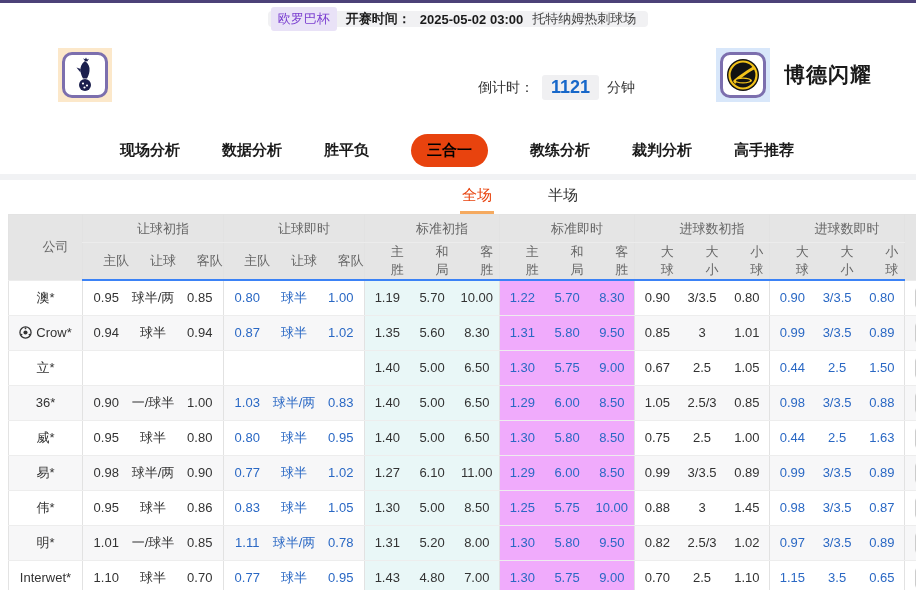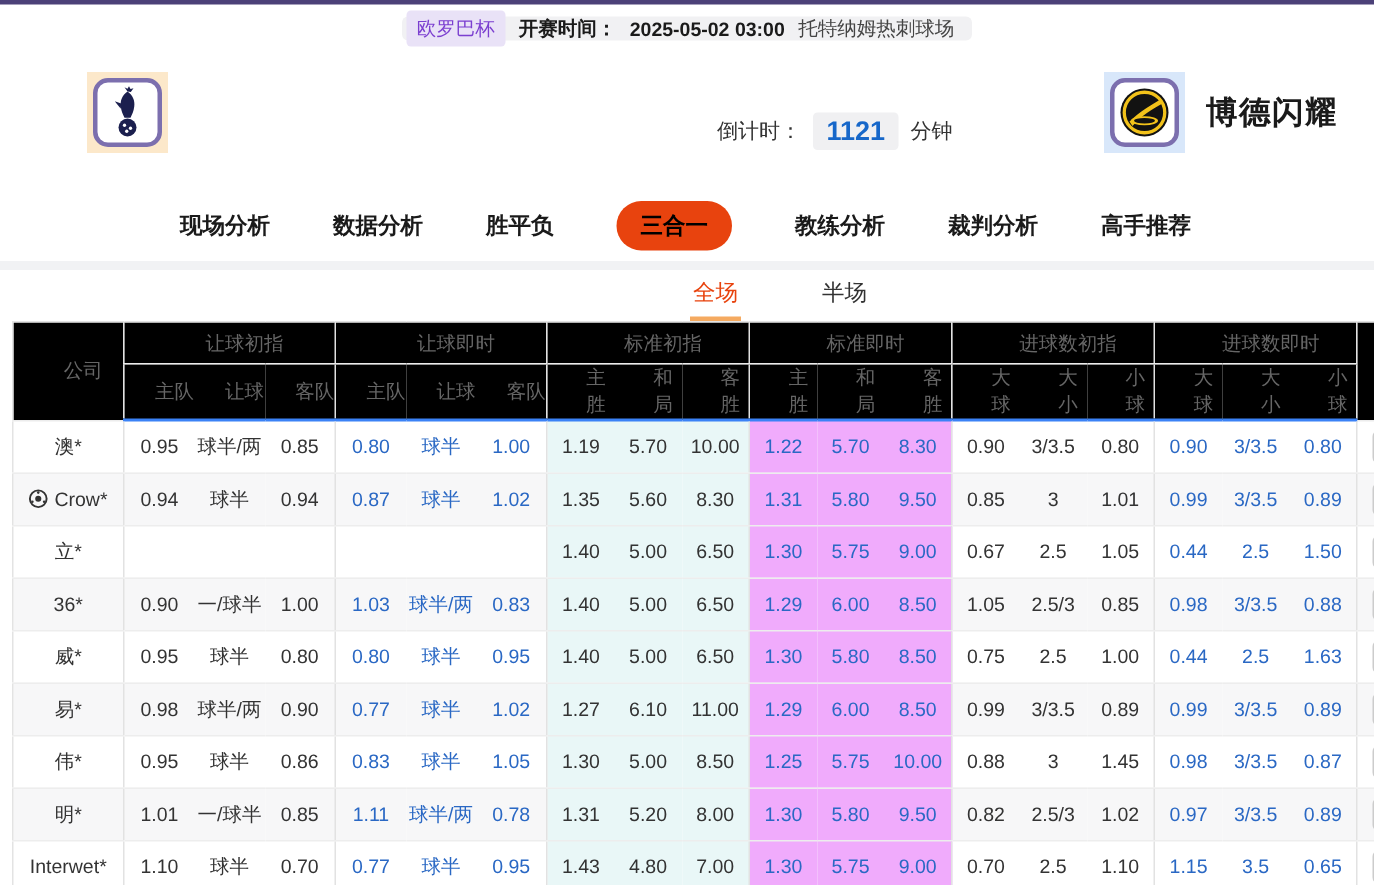--- a/index.html
+++ b/index.html
@@ -10,21 +10,21 @@
 
   .infobar { height:32px; display:flex; justify-content:center; align-items:center; }
   .info-pill { display:flex; align-items:center; background:#f1f1f3; border-radius:4px; padding:0 12px 0 3px; gap:9px; font-size:13px; color:#333; height:16px; }
   .league-chip { background:#e9e2f7; color:#7b3fd0; padding:3px 7px; border-radius:3px; font-size:13px; }
   .kick-label, .kick-time { font-weight:bold; color:#1a1a1a; }
   .venue { color:#444; }
 
   .match-header { height:92px; position:relative; }
   .team-group { position:absolute; display:flex; align-items:center; gap:14px; top:13px; }
   .team-group.home { left:58px; }
-  .team-group.away { right:24px;padding-left:47px; }
+  .team-group.away { right:44px;padding-left:47px; }
   .team-name { font-size:21px; font-weight:bold; color:#1a1a1a; letter-spacing:1px; }
   .logo-outer { width:54px; height:54px; display:flex; align-items:center; justify-content:center; }
   .home .logo-outer { background:#fce8ca; }
   .away .logo-outer { background:#d8e7fa; }
   .logo-inner { width:46px; height:46px; background:#fff; border:3px solid #7c6fae; border-radius:10px; display:flex; align-items:center; justify-content:center; overflow:hidden; }
 
   .countdown { position:absolute; left:478px; top:40px; display:flex; align-items:center; gap:8px; font-size:14px; color:#333; }
   .countdown-value { background:#f0f0f2; color:#1767c9; font-weight:bold; font-size:18px; padding:2px 9px; border-radius:3px; }
 
   .nav { height:47px; display:flex; align-items:center; padding-left:120px; gap:42px; background:#fff; }
@@ -33,21 +33,21 @@
 
   .gray-divider { height:6px; background:#f1f2f4; }
 
   .subtabs { height:34px; display:flex; align-items:flex-end; justify-content:center; }
   .subtabs-inner { display:flex; gap:52px; transform:translateX(62px); }
   .subtab { font-size:15px; color:#333; padding:0 2px 6px; cursor:pointer; border-bottom:3px solid transparent; }
   .subtab.active { color:#e8430e; border-bottom-color:#f5aa60; }
 
   .table-wrap { margin-left:8px; }
   table { border-collapse:collapse; table-layout:fixed; width:940px; font-size:13px; border-top:1px solid #e3e3e3; border-left:1px solid #e3e3e3; }
-  thead th { font-weight:normal; color:#666; background:#000000; text-align:center;padding-left:20px; }
+  thead th { font-weight:normal; color:#666; background:#e5e5e5; text-align:center;padding-left:20px; }
   thead tr.group-row th { height:28px; border-bottom:1px solid #ececec; }
   thead tr.sub-row th { height:35px; border-bottom:2px solid #3b82f6; }
   tbody td { height:35px; text-align:center; color:#333; border-bottom:1px solid #ededed; background:#fff; }
   tbody tr.alt td.plain { background:#f7f7f8; }
   td.blue { color:#2a68c4; }
   td.cyan-init { background:#e9f7f7; }
   td.cyan-live { background:#f0abfc; }
   .gstart { border-left:1px solid #e2e2e2; }
   td.company { font-size:13px; }
   td.company .ball { vertical-align:-2px; margin-right:4px; }

